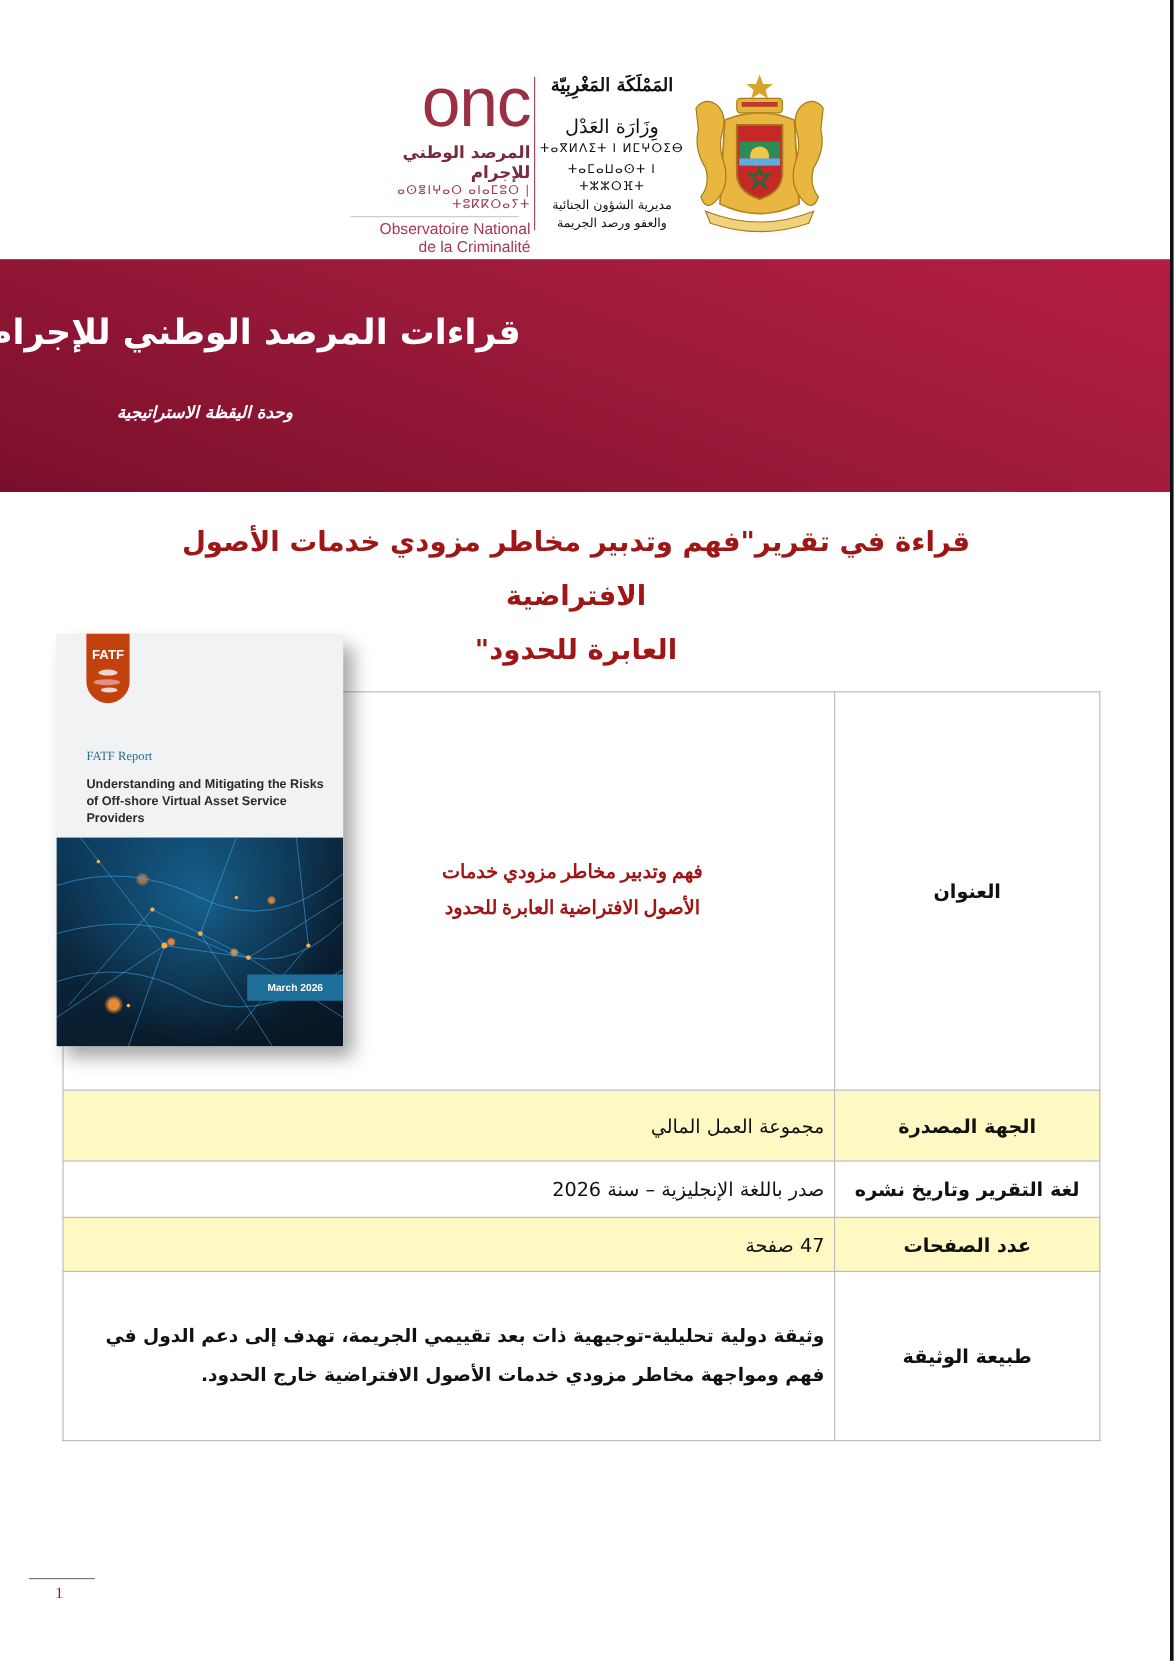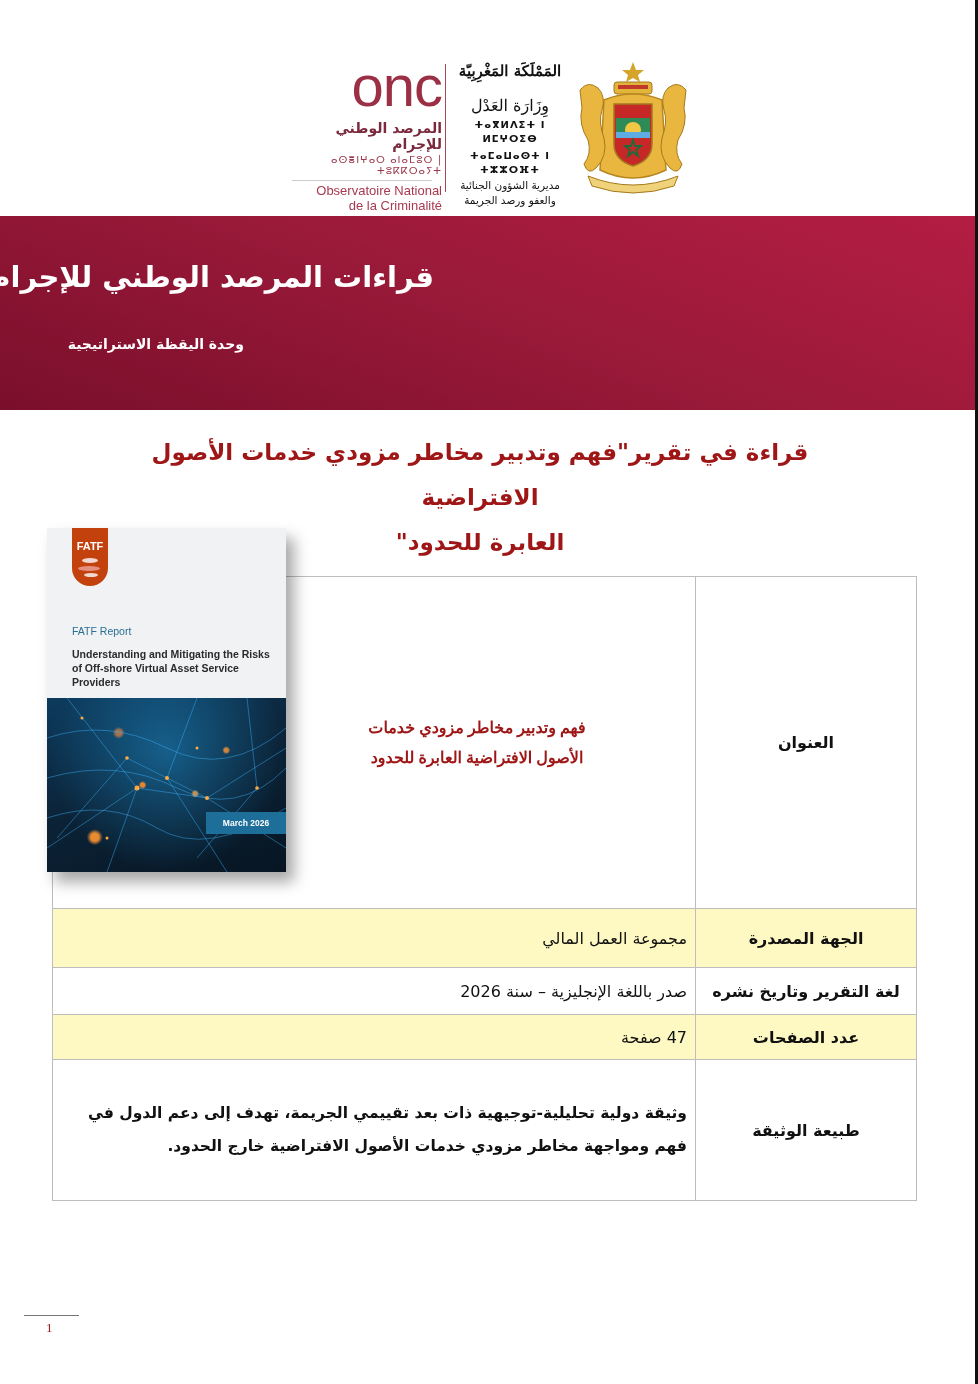--- a/index.html
+++ b/index.html
@@ -16,31 +16,31 @@
   .onc-mark { font-family: "Liberation Sans", sans-serif; font-size: 58px; line-height: 56px;
     color: #9b2f45; letter-spacing: -1px; font-weight: 400; }
   .onc-ar { font-size: 14px; font-weight: bold; color: #7a2a3c; margin-top: 6px; direction: rtl; }
   .onc-tif { font-size: 10px; color: #9b3a4d; letter-spacing: 1px; margin-top: 2px; }
   .onc-line { width: 140px; height: 1px; background: #ccc; margin: 4px auto 2px; }
   .onc-fr { font-family: "Liberation Sans", sans-serif; font-size: 13px; color: #a8394f; line-height: 15px; }
   .vsep { position: absolute; left: 163px; top: 6px; width: 1px; height: 128px; background: #a04a5a; }
   .moj { position: absolute; left: 168px; top: 4px; width: 120px; text-align: center; direction: rtl; color: #111; }
   .moj-1 { font-family: "DejaVu Serif", serif; font-size: 15px; font-weight: bold; }
   .moj-2 { font-family: "DejaVu Serif", serif; font-size: 16px; font-weight: normal; margin-top: 16px; }
-  .moj-tif { font-size: 10px; letter-spacing: 1px; direction: ltr; margin-top: 3px; line-height: 14px; font-weight: bold; }
+  .moj-tif { font-size: 10px; letter-spacing: 1px; direction: ltr; margin-top: 3px; line-height: 14px; font-weight: normal; }
   .moj-3 { font-size: 10.5px; line-height: 14px; margin-top: 1px; }
   .arms { position: absolute; left: 292px; top: 2px; width: 118px; height: 134px; }
 
   
   .banner { position: absolute; top: 216px; left: 0; width: 975px; height: 194px;
     background: linear-gradient(200deg, #b41d43 0%, #9c1a3a 45%, #7a0f2b 100%); }
   .banner-title { position: absolute; left: 64px; top: 44px; width: 370px; text-align: right;
     direction: rtl; color: #fff; font-size: 29px; font-weight: bold; white-space: nowrap; }
   .banner-sub { position: absolute; left: 64px; top: 120px; width: 180px; text-align: right;
-    direction: rtl; color: #fff; font-size: 14px; font-weight: bold; white-space: nowrap; }
+    direction: rtl; color: #fff; font-size: 14px; font-style: italic; font-weight: bold; white-space: nowrap; }
 
   
   .doc-title { position: absolute; top: 430px; left: 110px; width: 740px; text-align: center;
     direction: rtl; color: #9e1616; font-size: 23px; font-weight: bold; line-height: 45px; }
 
   
   .info-table { position: absolute; top: 576px; left: 52px; width: 865px; border-collapse: collapse;
     direction: rtl; font-size: 16px; color: #111; }
   .info-table td { border: 1px solid #bdbdbd; vertical-align: middle; }
   .info-table td.label { width: 218px; text-align: center; font-weight: bold; font-size: 16px; }
@@ -58,21 +58,21 @@
 
   
   .cover { position: absolute; left: 47px; top: 528px; width: 239px; height: 344px;
     background: #f1f2f4; box-shadow: 8px 10px 14px rgba(0,0,0,0.35); overflow: hidden; z-index: 2; }
   .fatf-badge { position: absolute; left: 25px; top: 0; width: 36px; height: 58px;
     background: #c2410c; border-radius: 0 0 18px 18px; color: #fff; text-align: center; }
   .fatf-badge .t { font-family: "Liberation Sans", sans-serif; font-size: 11px; font-weight: bold; padding-top: 12px; display: block; }
   .fatf-badge .w1 { position: absolute; left: 10px; top: 30px; width: 16px; height: 5px; background: #f3d6d0; border-radius: 50%; }
   .fatf-badge .w2 { position: absolute; left: 6px; top: 38px; width: 22px; height: 5px; background: #e58f80; border-radius: 50%; }
   .fatf-badge .w3 { position: absolute; left: 12px; top: 45px; width: 14px; height: 4px; background: #f3d6d0; border-radius: 50%; }
-  .cover-kicker { position: absolute; left: 25px; top: 97px; font-family: Liberation Sans, sans-serif;
+  .cover-kicker { position: absolute; left: 25px; top: 97px; font-family: Liberation Serif, serif;
     font-size: 10.5px; color: #2a6f94; }
   .cover-title { position: absolute; left: 25px; top: 119px; width: 200px; font-family: "Liberation Sans", sans-serif;
     font-size: 10.5px; font-weight: bold; color: #2b2b2b; line-height: 14px; }
   .cover-img { position: absolute; left: 0; top: 170px; width: 239px; height: 174px;
     background:
       radial-gradient(circle at 40% 50%, rgba(255,140,40,0.9) 0 2px, transparent 4px),
       radial-gradient(circle at 75% 30%, rgba(255,150,50,0.8) 0 2px, transparent 4px),
       radial-gradient(circle at 20% 80%, rgba(255,150,50,0.9) 0 4px, transparent 8px),
       radial-gradient(circle at 62% 55%, rgba(255,160,60,0.8) 0 2px, transparent 4px),
       radial-gradient(circle at 85% 70%, rgba(255,140,40,0.7) 0 2px, transparent 4px),

